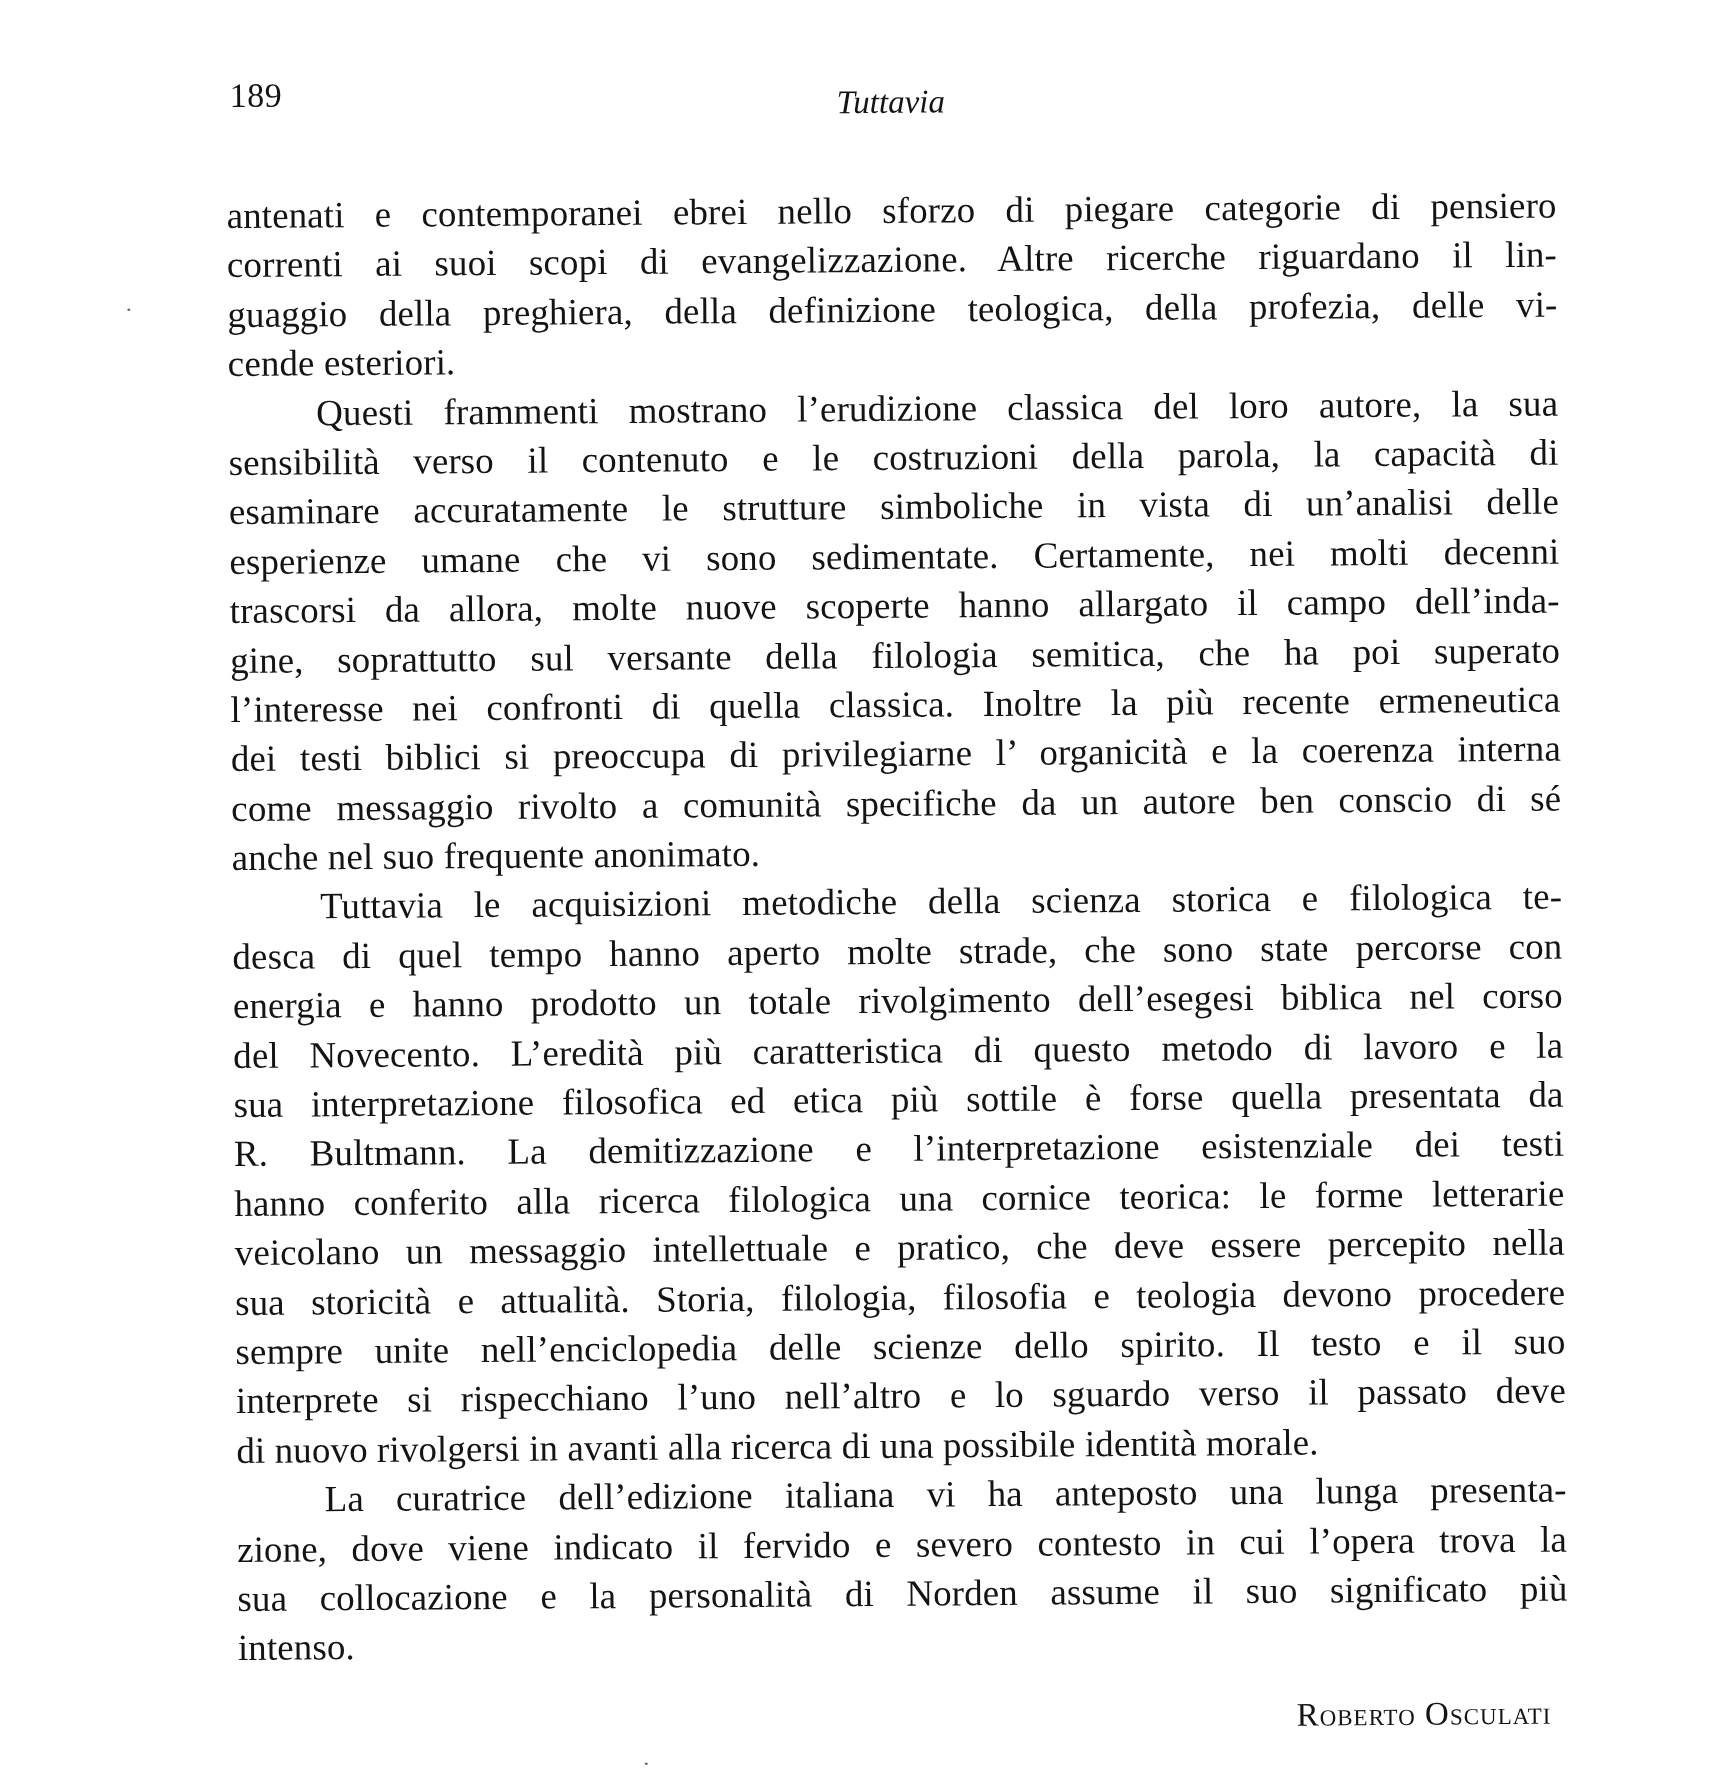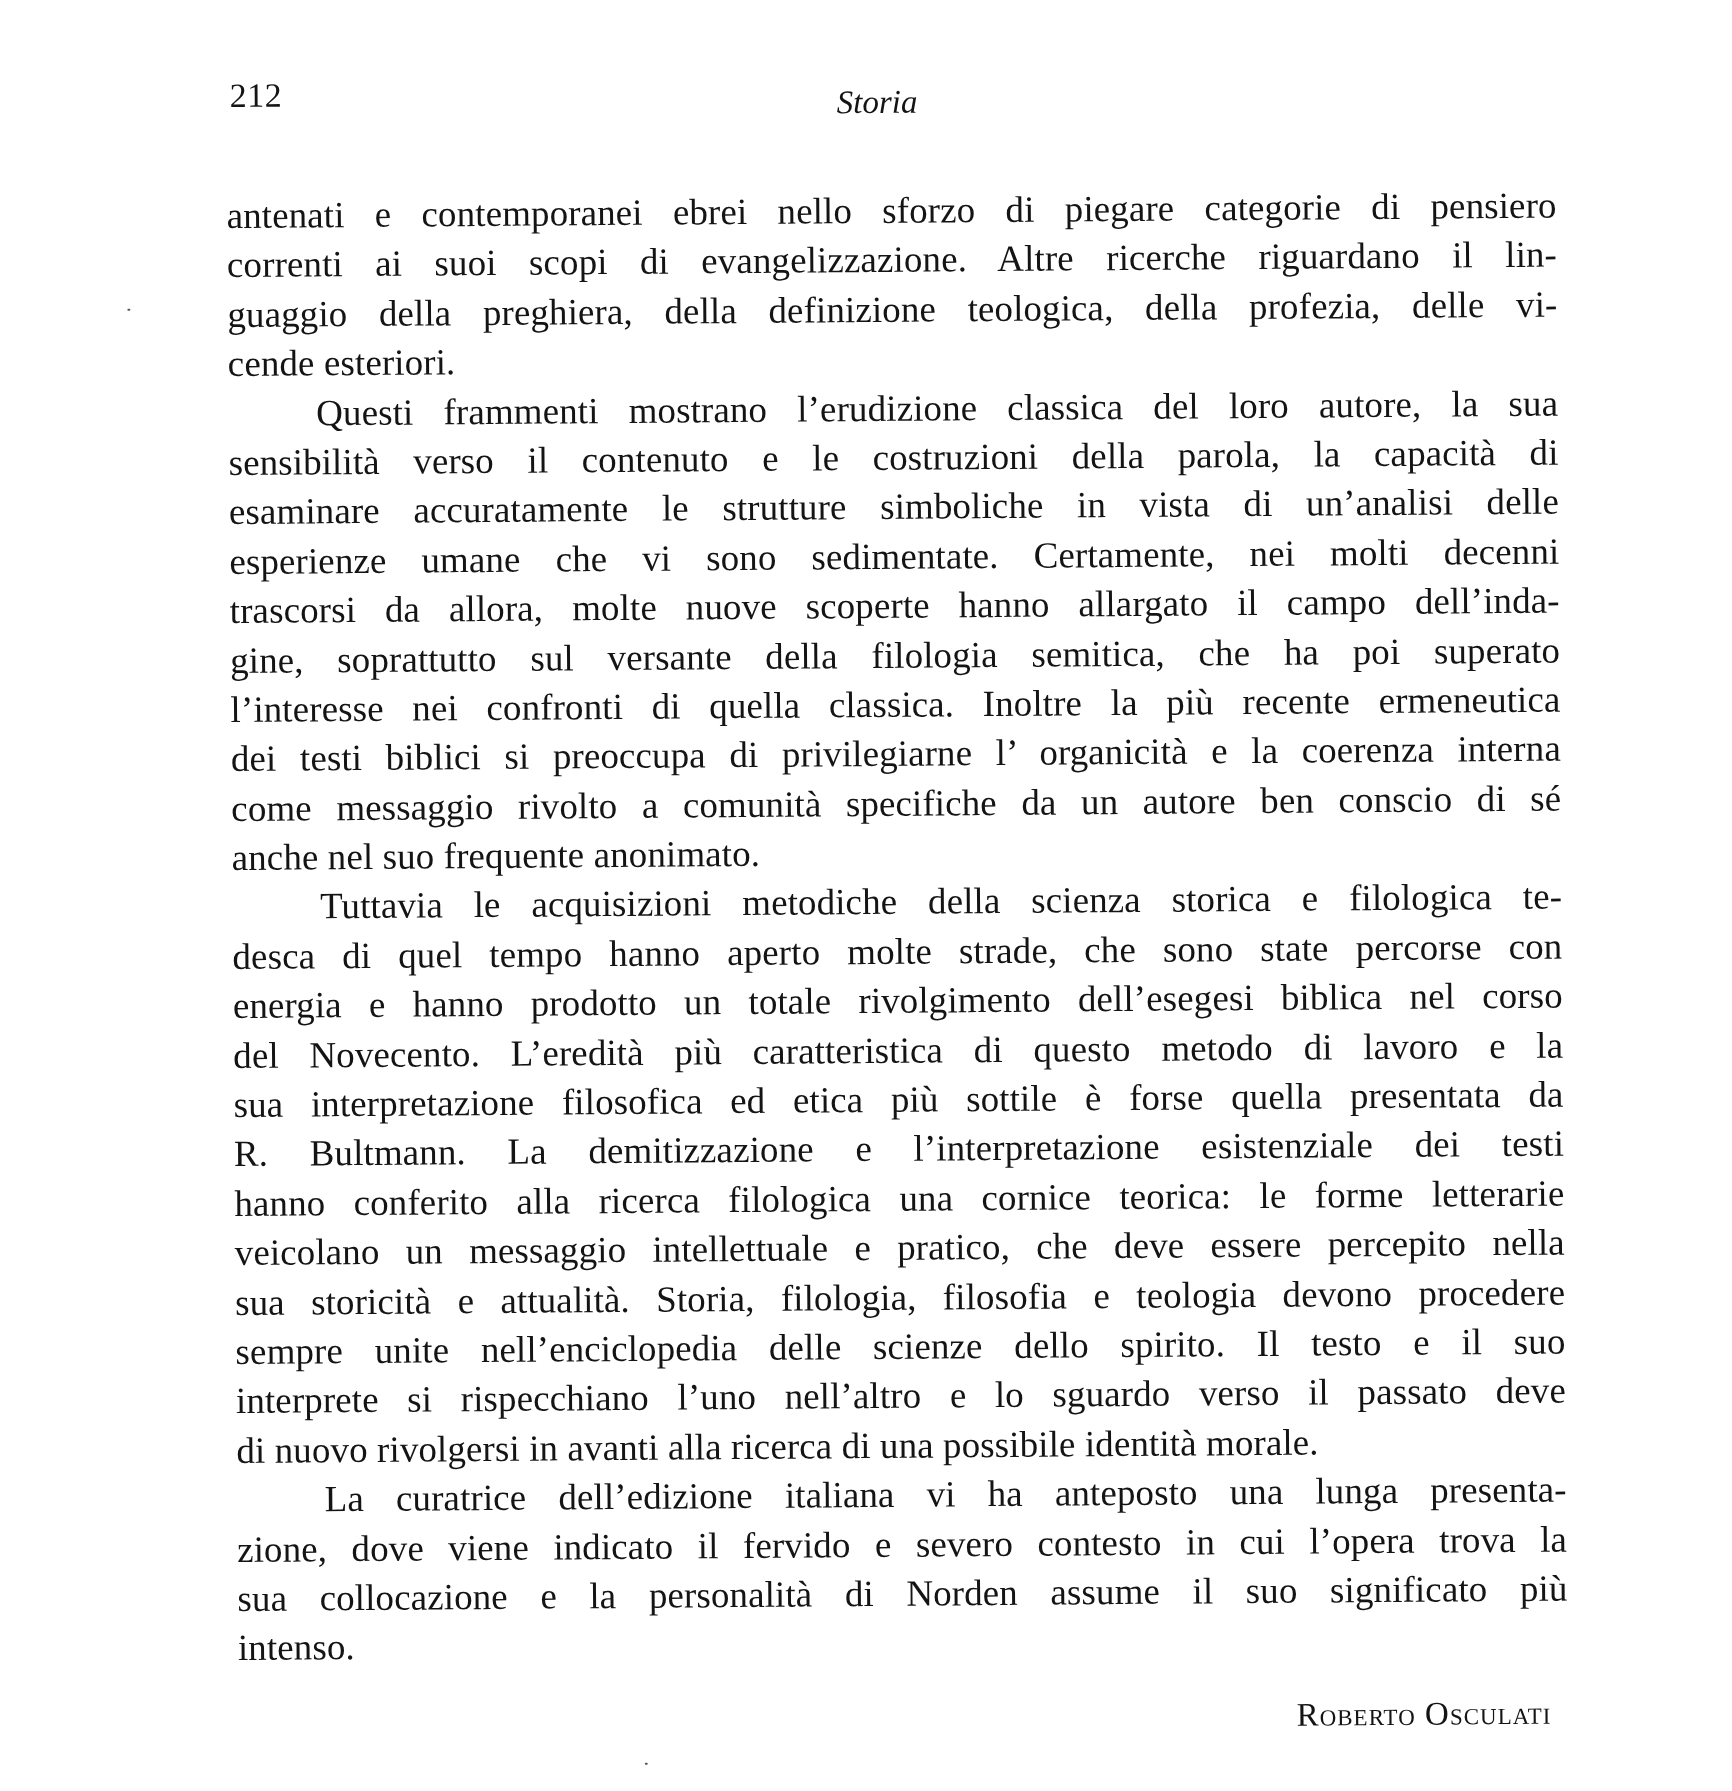--- a/index.html
+++ b/index.html
@@ -73,22 +73,22 @@
       position: absolute;
       width: 3px; height: 2px;
       background: #555;
       border-radius: 1px;
     }
   </style>
 </head>
 <body>
 
 <div class="page">
-  <div class="page-number">212</div>
-  <div class="running-head">Storia</div>
+  <div class="page-number">189</div>
+  <div class="running-head">Tuttavia</div>
 
   <div class="body-text" id="body-text">
       <div>
         <span class="line">antenati e contemporanei ebrei nello sforzo di piegare categorie di pensiero</span>
         <span class="line">correnti ai suoi scopi di evangelizzazione. Altre ricerche riguardano il lin-</span>
         <span class="line">guaggio della preghiera, della definizione teologica, della profezia, delle vi-</span>
         <span class="line last">cende esteriori.</span>
       </div>
       <div>
         <span class="line indent">Questi frammenti mostrano l’erudizione classica del loro autore, la sua</span>

